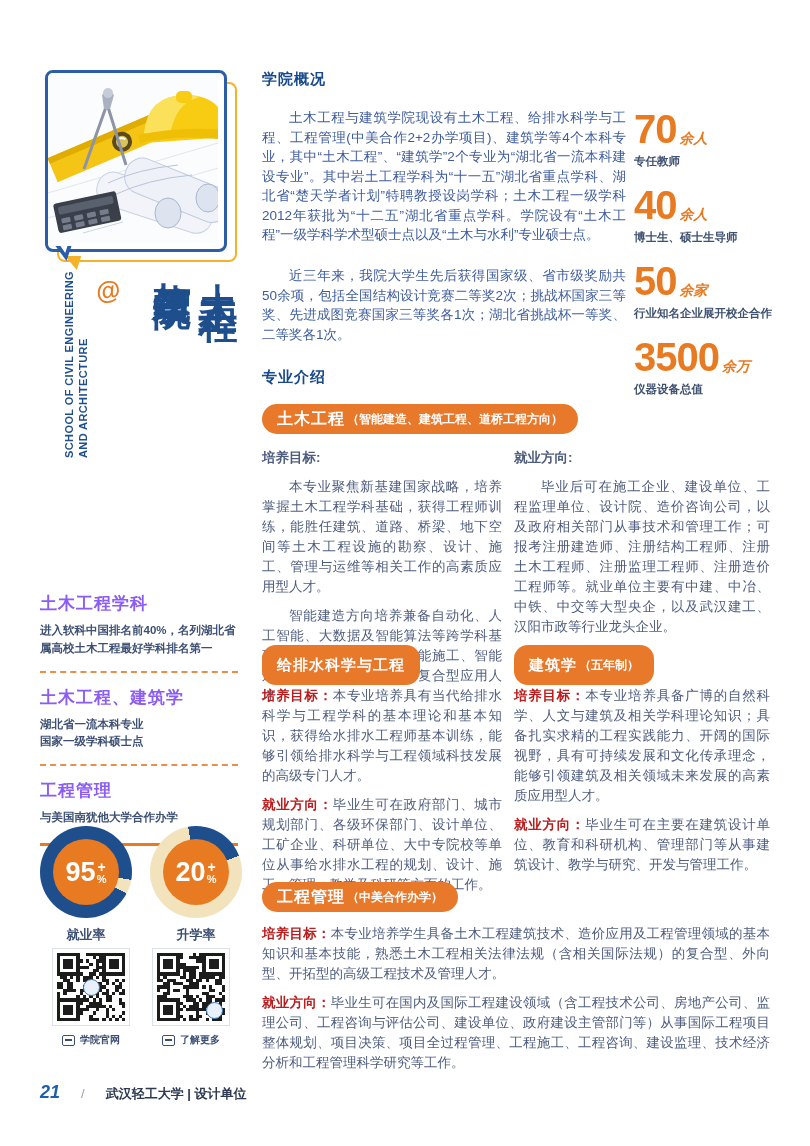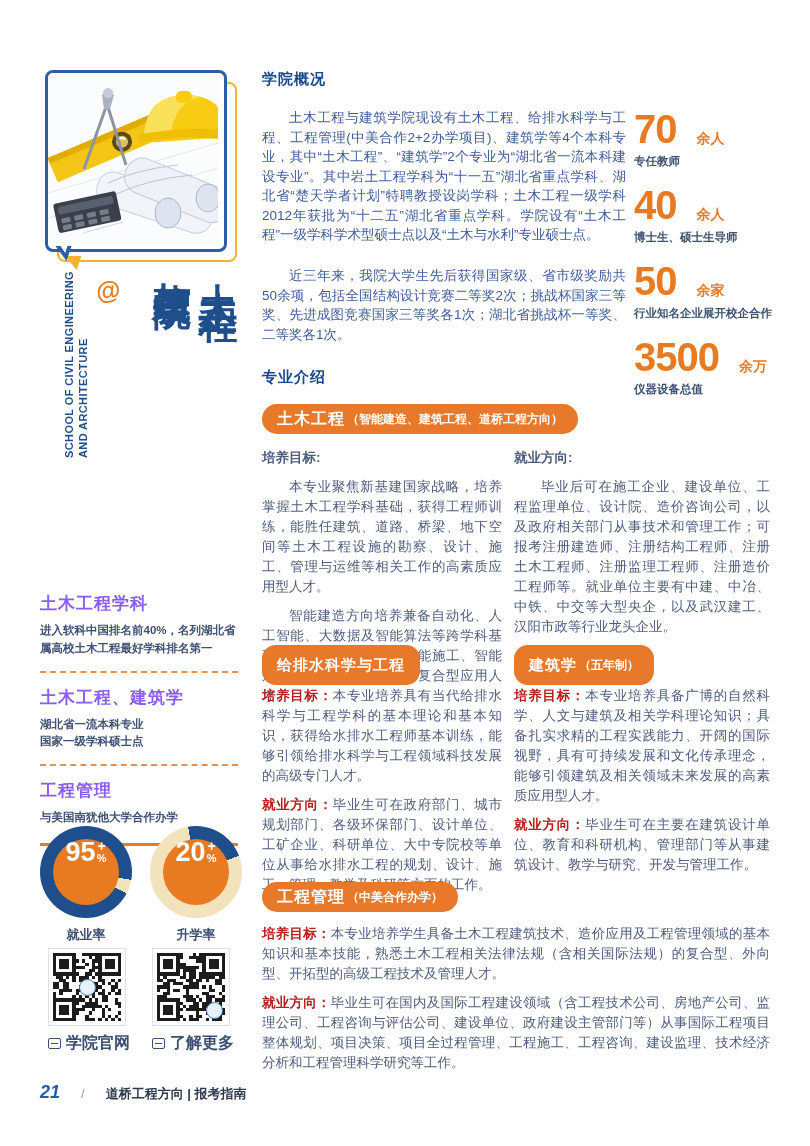--- a/index.html
+++ b/index.html
@@ -22,52 +22,52 @@
   
   .highlights{position:absolute;left:40px;top:592px;width:198px;}
   .hl-title{margin:0 0 7px 0;font-size:17px;font-weight:bold;color:#8b5cf6;letter-spacing:1px;}
   .hl-desc{margin:0;font-size:11.5px;line-height:1.55;color:#3D4F73;white-space:pre-line;font-weight:bold;}
   .hl-div{border:none;border-top:2px dashed #E8904A;margin:13px 0;}
   .hl-end{border:none;border-top:3px solid #E87A22;margin:16px 0 0 0;}
   
   .donuts{position:absolute;left:42px;top:826px;width:198px;display:flex;gap:18px;justify-content:center;}
   .donut-wrap{text-align:center;}
   .donut{width:92px;height:92px;border-radius:50%;position:relative;}
-  .donut-hole{position:absolute;inset:13px;background:#E87A22;border-radius:50%;display:flex;justify-content:center;color:#fff;}
+  .donut-hole{position:absolute;inset:13px;background:#E87A22;border-radius:50%;display:flex;align-items:center;justify-content:center;color:#fff;}
   .dnum{font-size:27px;font-weight:bold;line-height:1;}
   .dstack{display:inline-flex;flex-direction:column;align-items:center;margin-left:1px;line-height:1;}
   .dplus{font-size:14px;font-weight:bold;}
   .dpct{font-size:11px;font-weight:bold;}
   .donut-label{margin-top:8px;font-size:13px;font-weight:bold;color:#3C4F73;}
   
   .qrs{position:absolute;left:42px;top:948px;width:198px;display:flex;gap:22px;justify-content:center;}
   .qr-wrap{text-align:center;}
   .qr-box{width:78px;height:78px;background:#fff;border:1px solid #dde2ea;padding:4px;position:relative;box-sizing:border-box;}
   .qr-grid{display:grid;grid-template-rows:repeat(21,1fr);grid-template-columns:repeat(21,1fr);width:100%;height:100%;}
   .qr-grid i{display:block;}
   .qr-grid i.b{background:#1c1c1c;}
   .qr-logo{position:absolute;left:50%;top:50%;width:15px;height:15px;margin:-8px 0 0 -8px;border-radius:50%;background:#e8f1fb;border:1px solid #3a7bbf;}
   .qr2 .qr-logo{left:auto;right:6px;top:auto;bottom:6px;margin:0;}
-  .qr-label{margin-top:7px;font-size:16px;font-weight:bold;color:#3C4F73;display:flex;align-items:center;justify-content:center;gap:5px;}
+  .qr-label{margin-top:7px;font-size:10px;font-weight:bold;color:#3C4F73;display:flex;align-items:center;justify-content:center;gap:5px;}
   .scan-icon{width:11px;height:9px;border:1.6px solid #3C4F73;border-radius:2px;display:inline-block;position:relative;}
   .scan-icon::after{content:"";position:absolute;left:2px;right:2px;top:50%;height:1.6px;margin-top:-0.8px;background:#3C4F73;}
   
   .footer{position:absolute;left:40px;top:1082px;display:flex;align-items:baseline;gap:21px;}
   .pgnum{font-size:18px;font-weight:bold;color:#1B5FAD;font-style:italic;}
   .slash{font-size:13px;color:#9aa2b0;}
   .ftext{font-size:13px;font-weight:bold;color:#2E3A50;}
   
   .sec-title{position:absolute;font-size:15px;font-weight:bold;color:#17498C;letter-spacing:1px;margin:0;}
   .p-body{position:absolute;font-size:13.5px;line-height:19.5px;color:#3E5C9C;text-align:justify;margin:0;}
   .indent{text-indent:2em;}
   .stats{position:absolute;left:634px;top:108px;width:140px;}
   .stat{margin-bottom:15px;}
   .stat-line{display:flex;align-items:baseline;}
   .stat-num{font-size:40px;font-weight:bold;color:#E87A22;line-height:1.05;letter-spacing:-1px;}
-  .stat-suffix{font-size:14px;font-weight:bold;color:#E87A22;margin-left:20px;}
+  .stat-suffix{font-size:14px;font-weight:bold;color:#E87A22;margin-left:3px;font-style:italic;}
   .stat-label{font-size:11.5px;color:#3D5170;margin-top:3px;line-height:1.4;font-weight:bold;}
   .badge{position:absolute;display:inline-flex;align-items:center;background:#E8782A;border-radius:16px;
          padding:0 15px;height:30px;color:#fff;white-space:nowrap;}
   .badge-main{font-size:16px;font-weight:bold;letter-spacing:1px;}
   .badge-sub{font-size:12px;font-weight:bold;margin-left:2px;}
   .badge-sm{height:40px;border-radius:14px;}
   .badge-sm .badge-main{font-size:15px;}
   .col-label{font-size:13.5px;font-weight:bold;color:#2B66AE;margin:0 0 7px 0;}
   .sect{position:absolute;}
   .sect p{font-size:13.5px;line-height:20px;color:#4E5C7E;text-align:justify;margin:0 0 9px 0;}
@@ -1088,21 +1088,21 @@
       <div class="qr-label">
         <span class="scan-icon"></span>
         <span>了解更多</span>
       </div>
     </div>
   </div>
 
   <div class="footer">
     <span class="pgnum">21</span>
     <span class="slash">/</span>
-    <span class="ftext">道桥工程方向 | 报考指南</span>
+    <span class="ftext">武汉轻工大学 | 设计单位</span>
   </div>
 
   <h2 class="sec-title" style="left:262px;top:70px;">学院概况</h2>
   <p class="p-body indent" style="left:262px;top:108px;width:364px;">土木工程与建筑学院现设有土木工程、给排水科学与工程、工程管理(中美合作2+2办学项目)、建筑学等4个本科专业，其中“土木工程”、“建筑学”2个专业为“湖北省一流本科建设专业”。其中岩土工程学科为“十一五”湖北省重点学科、湖北省“楚天学者计划”特聘教授设岗学科；土木工程一级学科2012年获批为“十二五”湖北省重点学科。学院设有“土木工程”一级学科学术型硕士点以及“土木与水利”专业硕士点。</p>
   <p class="p-body indent" style="left:262px;top:266px;width:364px;">近三年来，我院大学生先后获得国家级、省市级奖励共50余项，包括全国结构设计竞赛二等奖2次；挑战杯国家三等奖、先进成图竞赛国家三等奖各1次；湖北省挑战杯一等奖、二等奖各1次。</p>
 
   <div class="stats">
     <div class="stat">
       <div class="stat-line">
           <span class="stat-num">70</span>

